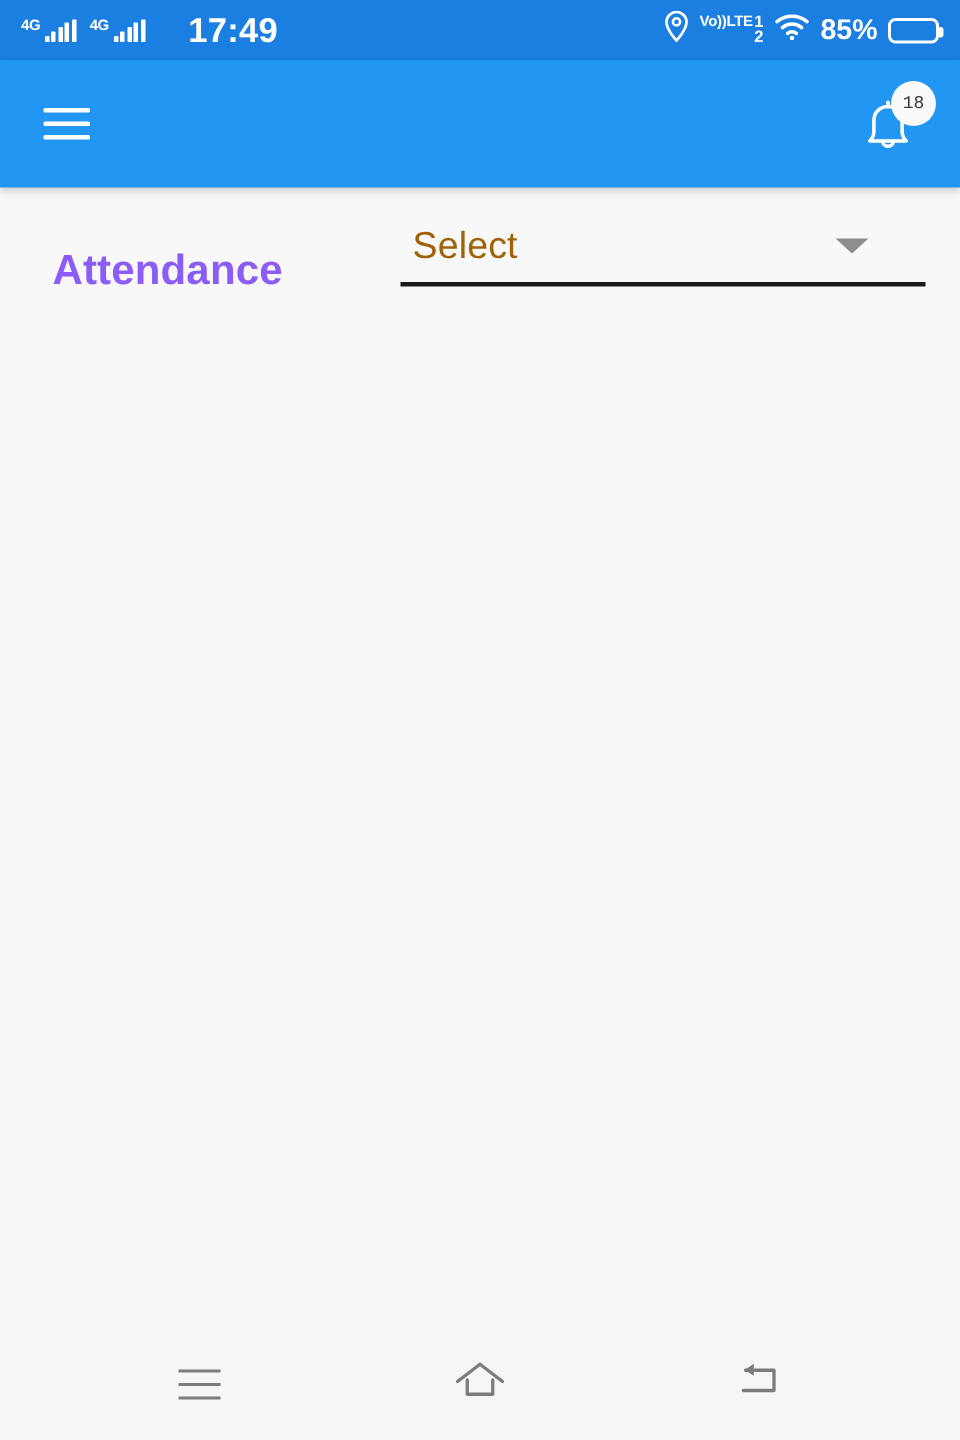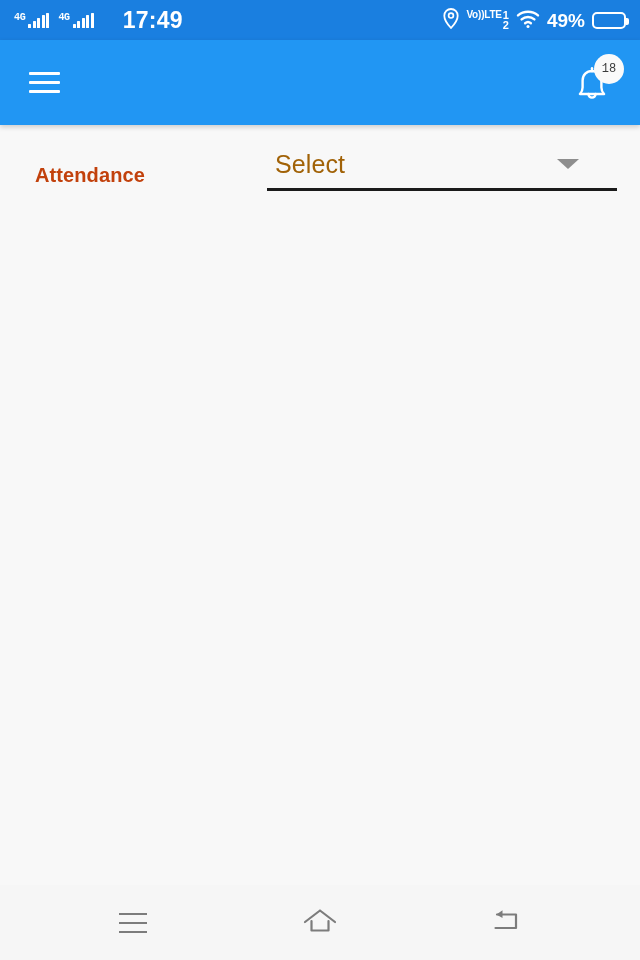--- a/index.html
+++ b/index.html
@@ -37,21 +37,20 @@
   }
   .status-left {
     display: flex;
     align-items: center;
     gap: 9px;
   }
   .sim-group {
     display: flex;
     align-items: flex-start;
     gap: 2px;
-    font-family: Liberation Mono, monospace;
   }
   .sim-tech {
     font-size: 10px;
     font-weight: bold;
     line-height: 9px;
     letter-spacing: -0.3px;
     margin-right: 1px;
     margin-bottom: 6px;
   }
   .bars {
@@ -220,23 +219,23 @@
   #form-row {
     position: absolute;
     top: 25px; left: 0;
     width: 640px;
     display: flex;
     align-items: flex-start;
   }
   #attendance-label {
     margin-left: 35px;
     margin-top: 14px;
-    font-size: 20px;
-    font-weight: bold;
-    color: #c2410c;
+    font-size: 28px;
+    font-weight: bold;
+    color: #8b5cf6;
     letter-spacing: 0.1px;
   }
   #attendance-select {
     position: absolute;
     left: 267px;
     top: 0;
     width: 350px;
     border-bottom: 3px solid #1b1b1b;
     padding-bottom: 9px;
     display: flex;
@@ -364,21 +363,21 @@
 
       <span>
         <svg width="24" height="19" viewBox="0 0 24 19">
           <path d="M2 6.4 C7.6 1.6 16.4 1.6 22 6.4" fill="none" stroke="#ffffff" stroke-width="2.4" stroke-linecap="round"></path>
           <path d="M5.6 10.4 C9.3 7.2 14.7 7.2 18.4 10.4" fill="none" stroke="#ffffff" stroke-width="2.4" stroke-linecap="round"></path>
           <path d="M9.1 14.3 C10.8 12.9 13.2 12.9 14.9 14.3" fill="none" stroke="#ffffff" stroke-width="2.4" stroke-linecap="round"></path>
           <circle cx="12" cy="17.4" r="1.5" fill="#ffffff"></circle>
         </svg>
       </span>
 
-      <span class="pct">49%</span>
+      <span class="pct">85%</span>
 
       <span class="battery-wrap">
         <span class="battery">
           <span class="battery-fill" style="width:85%"></span>
         </span>
       </span>
     </div>
   </div>
 
   <div id="app-bar">

